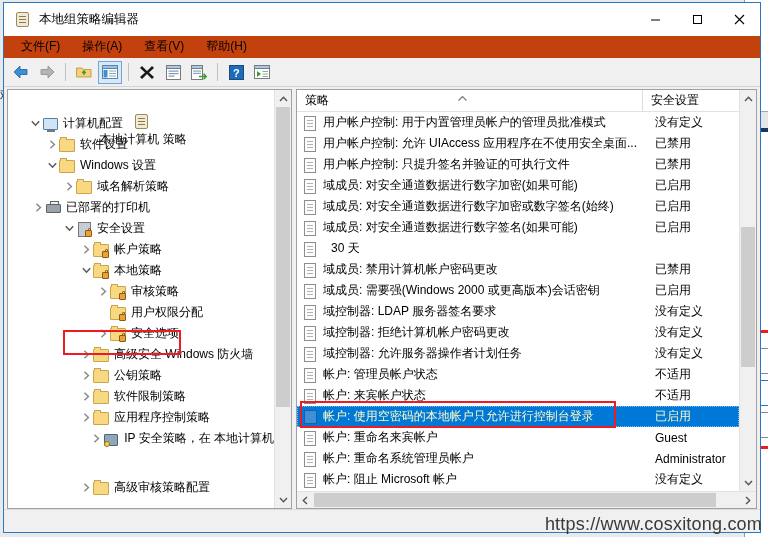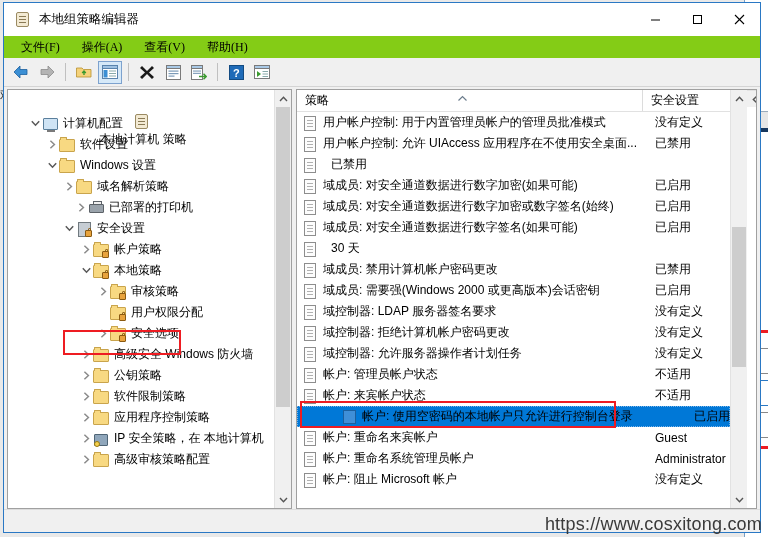--- a/index.html
+++ b/index.html
@@ -29,21 +29,21 @@
   
   #title-bar{
     height:33px;background:#ffffff;display:flex;align-items:center;
     flex:none;position:relative;
   }
   #title-icon{width:18px;height:18px;margin-left:10px;margin-right:7px;flex:none;position:relative;}
   #title-text{font-size:12.5px;color:#000;}
   #win-controls{position:absolute;right:0;top:0;height:33px;display:flex;}
   .win-btn{width:42px;height:33px;display:flex;align-items:center;justify-content:center;}
   
-  #menu-bar{height:22px;background:#84cc16;display:flex;align-items:center;padding-left:6px;flex:none;font-family:Liberation Serif, serif;}
+  #menu-bar{height:22px;background:#c2410c;display:flex;align-items:flex-start;padding-left:6px;flex:none;}
   .menu-item{padding:2px 11px;font-size:12px;color:#000;white-space:nowrap;}
   
   #toolbar{
     height:28px;background:#f0f0f0;display:flex;align-items:center;
     padding-left:5px;border-bottom:1px solid #d4d4d4;flex:none;gap:2px;
   }
   .tb-btn{width:24px;height:23px;display:flex;align-items:center;justify-content:center;position:relative;}
   .tb-btn.active{background:#d6e9f8;border:1px solid #7da2ce;box-sizing:border-box;}
   .tb-sep{width:1px;height:18px;background:#c0c0c0;margin:0 4px;}
   
@@ -62,33 +62,33 @@
   #tree-vscroll{
     width:16px;background:#f0f0f0;border-left:1px solid #e2e2e2;flex:none;
     display:flex;flex-direction:column;align-items:center;position:relative;
   }
   .sb-arrow{width:16px;height:17px;display:flex;align-items:center;justify-content:center;flex:none;background:#f0f0f0;}
   .sb-track{flex:1;width:16px;position:relative;background:#f0f0f0;}
   .sb-thumb{position:absolute;left:1px;width:14px;background:#cdcdcd;}
   
   #list-panel{
     flex:1;margin-left:4px;background:#fff;border:1px solid #a0a0a0;
-    box-sizing:border-box;display:flex;flex-direction:row;overflow:hidden;position:relative;
+    box-sizing:border-box;display:flex;flex-direction:column;overflow:hidden;position:relative;
   }
   #list-main{flex:1;display:flex;min-height:0;}
   #list-inner{flex:1;display:flex;flex-direction:column;min-width:0;overflow:hidden;}
   #list-header{height:21px;display:flex;background:#fff;border-bottom:1px solid #e1e1e1;flex:none;position:relative;}
   .lh-cell{display:flex;align-items:center;font-size:12px;padding-left:8px;position:relative;box-sizing:border-box;}
   .lh-cell + .lh-cell{border-left:1px solid #dcdcdc;}
   #lh-policy{width:345px;flex:none;}
   #lh-setting{flex:1;}
   #sort-arrow{position:absolute;left:160px;top:1px;}
   #rows{flex:1;overflow:hidden;}
   .lrow{height:21px;display:flex;align-items:center;white-space:nowrap;font-size:12px;box-sizing:border-box;}
-  .lrow.selected{background:#0078d7;color:#000000;outline:1px dotted #7ab4e8;outline-offset:-1px;padding-left:39px;}
+  .lrow.selected{background:#0078d7;color:#fef9c3;outline:1px dotted #7ab4e8;outline-offset:-1px;}
   .pol-icon{width:16px;height:16px;margin-left:5px;margin-right:5px;flex:none;position:relative;}
   .pol-name{width:324px;flex:none;overflow:hidden;text-overflow:ellipsis;}
   .pol-setting{flex:1;padding-left:8px;overflow:hidden;}
   #list-vscroll{
     width:16px;background:#f0f0f0;border-left:1px solid #e2e2e2;flex:none;
     display:flex;flex-direction:column;align-items:center;
   }
   #list-hscroll{
     height:16px;background:#f0f0f0;border-top:1px solid #e2e2e2;flex:none;display:flex;align-items:center;
   }
@@ -312,21 +312,21 @@
             <span class="chev">
               <svg width="7" height="9" viewBox="0 0 7 9">
                 <path d="M1.4 0.8 L5.4 4.5 L1.4 8.2" fill="none" stroke="#8a8a8a" stroke-width="1.5"></path>
               </svg>
             </span>
             <span class="tnode-icon">
               <span class="ico-folder"></span>
             </span>
             <span class="tlabel">域名解析策略</span>
           </div>
-          <div class="tree-row" style="padding-left: 67px;">
+          <div class="tree-row" style="padding-left: 24px;">
             <span class="chev">
               <svg width="7" height="9" viewBox="0 0 7 9">
                 <path d="M1.4 0.8 L5.4 4.5 L1.4 8.2" fill="none" stroke="#8a8a8a" stroke-width="1.5"></path>
               </svg>
             </span>
             <span class="tnode-icon">
               <span class="ico-printer"></span>
             </span>
             <span class="tlabel">已部署的打印机</span>
           </div>
@@ -435,32 +435,32 @@
             <span class="chev">
               <svg width="7" height="9" viewBox="0 0 7 9">
                 <path d="M1.4 0.8 L5.4 4.5 L1.4 8.2" fill="none" stroke="#8a8a8a" stroke-width="1.5"></path>
               </svg>
             </span>
             <span class="tnode-icon">
               <span class="ico-folder"></span>
             </span>
             <span class="tlabel">应用程序控制策略</span>
           </div>
-          <div class="tree-row" style="padding-left: 72px;">
+          <div class="tree-row" style="padding-left: 72px; justify-content: flex-end;">
             <span class="chev">
               <svg width="7" height="9" viewBox="0 0 7 9">
                 <path d="M1.4 0.8 L5.4 4.5 L1.4 8.2" fill="none" stroke="#8a8a8a" stroke-width="1.5"></path>
               </svg>
             </span>
             <span class="tnode-icon">
               <span class="ico-ipsec"></span>
             </span>
             <span class="tlabel">IP 安全策略，在 本地计算机</span>
           </div>
-          <div class="tree-row" style="padding-left: 72px;">
+          <div class="tree-row" style="padding-left: 72px; margin-top: 28px;">
             <span class="chev">
               <svg width="7" height="9" viewBox="0 0 7 9">
                 <path d="M1.4 0.8 L5.4 4.5 L1.4 8.2" fill="none" stroke="#8a8a8a" stroke-width="1.5"></path>
               </svg>
             </span>
             <span class="tnode-icon">
               <span class="ico-folder"></span>
             </span>
             <span class="tlabel">高级审核策略配置</span>
           </div>
@@ -512,20 +512,21 @@
                 <span class="pol-icon">
                   <span class="ico-doc"></span>
                 </span>
                 <span class="pol-name">用户帐户控制: 允许 UIAccess 应用程序在不使用安全桌面...</span>
                 <span class="pol-setting">已禁用</span>
               </div>
               <div class="lrow">
                 <span class="pol-icon">
                   <span class="ico-doc"></span>
                 </span>
+                <span class="pol-name">用户帐户控制: 只提升签名并验证的可执行文件</span>
                 <span class="pol-setting">已禁用</span>
               </div>
               <div class="lrow">
                 <span class="pol-icon">
                   <span class="ico-doc"></span>
                 </span>
                 <span class="pol-name">域成员: 对安全通道数据进行数字加密(如果可能)</span>
                 <span class="pol-setting">已启用</span>
               </div>
               <div class="lrow">

